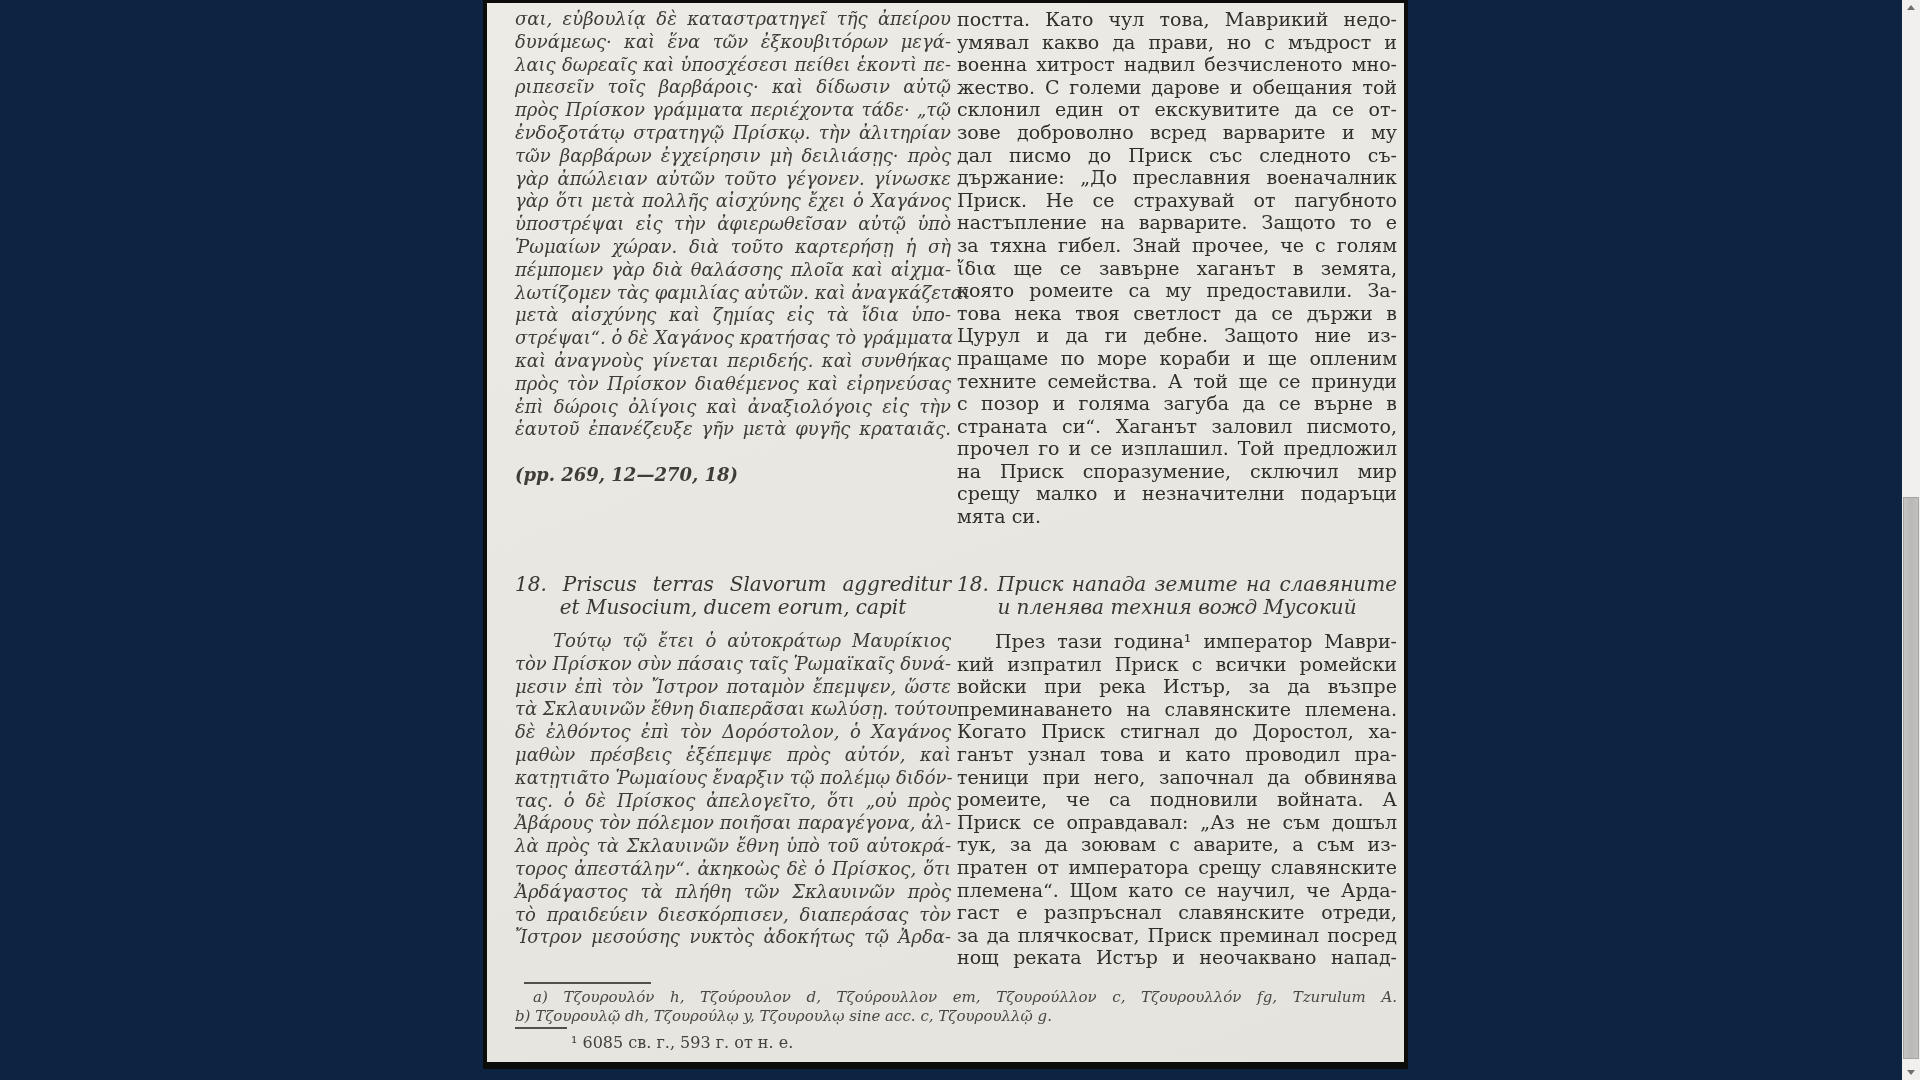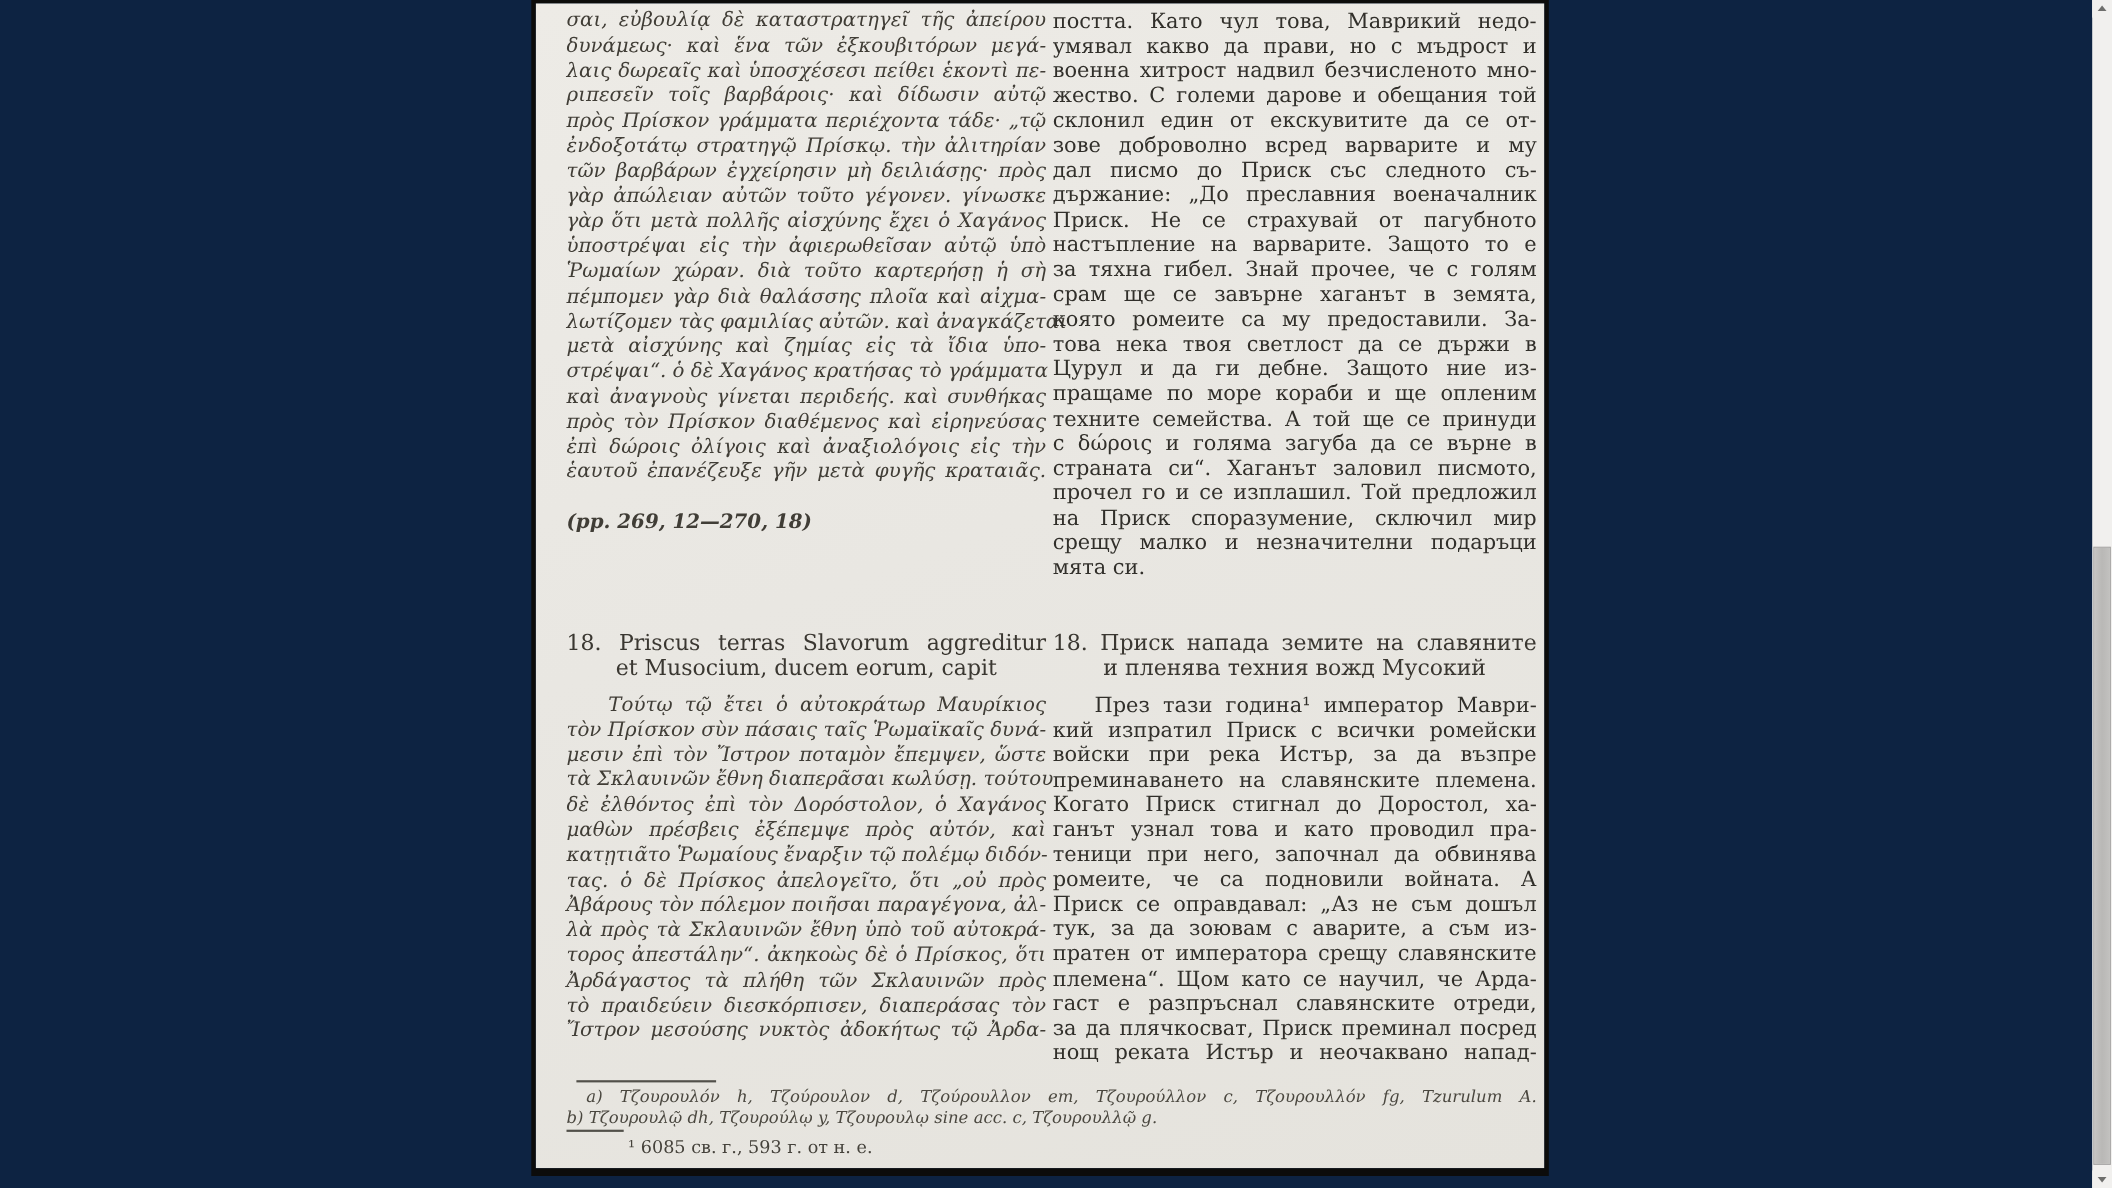--- a/index.html
+++ b/index.html
@@ -11,21 +11,21 @@
   .col{position:absolute;top:0;bottom:0;}
   #col-greek{left:28px;width:436px;}
   #col-bg{left:470px;width:440px;}
   .block{position:absolute;left:0;right:0;}
   .greek .tline{font-style:italic;font-size:18px;line-height:22.8px;color:#403d36;}
   .cyr .tline{font-size:19px;line-height:22.6px;color:#312f2a;}
   .tline{text-align:justify;text-align-last:justify;white-space:nowrap;overflow:visible;}
   .tline.nj{text-align-last:left;}
   .tline.ind{text-indent:38px;}
   .citation{font-style:italic;font-size:18px;line-height:22.8px;color:#403d36;text-align:left;}
-  .heading{position:absolute;left:0;right:0;font-size:20px;line-height:23px;color:#3a3731;}
+  .heading{position:absolute;left:0;right:0;font-style:italic;font-size:20px;line-height:23px;color:#3a3731;}
   .heading .h1{text-align:justify;text-align-last:justify;}
   .heading .h2{text-align:center;}
   .rule{position:absolute;height:2px;background:#52504a;}
   .fnote{position:absolute;font-style:italic;font-size:15px;line-height:19px;color:#4a473f;}
   .fnote.just{text-align:justify;text-align-last:justify;}
   #fnote-1{font-style:normal;font-size:16px;color:#45423b;}
   
   #scrollbar{position:absolute;right:0;top:0;width:18px;height:1080px;background:#f1f0ee;}
   .sb-btn{position:absolute;left:0;width:18px;height:16px;background:#f1f0ee;cursor:pointer;}
   #sb-up{top:0;} #sb-down{bottom:0;}
@@ -94,27 +94,27 @@
           <div class="tline">умявал какво да прави, но с мъдрост и</div>
           <div class="tline">военна хитрост надвил безчисленото мно-</div>
           <div class="tline">жество. С големи дарове и обещания той</div>
           <div class="tline">склонил един от екскувитите да се от-</div>
           <div class="tline">зове доброволно всред варварите и му</div>
           <div class="tline">дал писмо до Приск със следното съ-</div>
           <div class="tline">държание: „До преславния военачалник</div>
           <div class="tline">Приск. Не се страхувай от пагубното</div>
           <div class="tline">настъпление на варварите. Защото то е</div>
           <div class="tline">за тяхна гибел. Знай прочее, че с голям</div>
-          <div class="tline">срам ще се завърне хаганът в земята,</div>
+          <div class="tline">ἴδια ще се завърне хаганът в земята,</div>
           <div class="tline">която ромеите са му предоставили. За-</div>
           <div class="tline">това нека твоя светлост да се държи в</div>
           <div class="tline">Цурул и да ги дебне. Защото ние из-</div>
           <div class="tline">пращаме по море кораби и ще опленим</div>
           <div class="tline">техните семейства. А той ще се принуди</div>
-          <div class="tline">с δώροις и голяма загуба да се върне в</div>
+          <div class="tline">с позор и голяма загуба да се върне в</div>
           <div class="tline">страната си“. Хаганът заловил писмото,</div>
           <div class="tline">прочел го и се изплашил. Той предложил</div>
           <div class="tline">на Приск споразумение, сключил мир</div>
           <div class="tline">срещу малко и незначителни подаръци</div>
           <div class="tline nj">мята си.</div>
         </div>
       <div class="heading" style="top:570px;">
         <div class="h1">18. Приск напада земите на славяните</div>
         <div class="h2">и пленява техния вожд Мусокий</div>
       </div>

